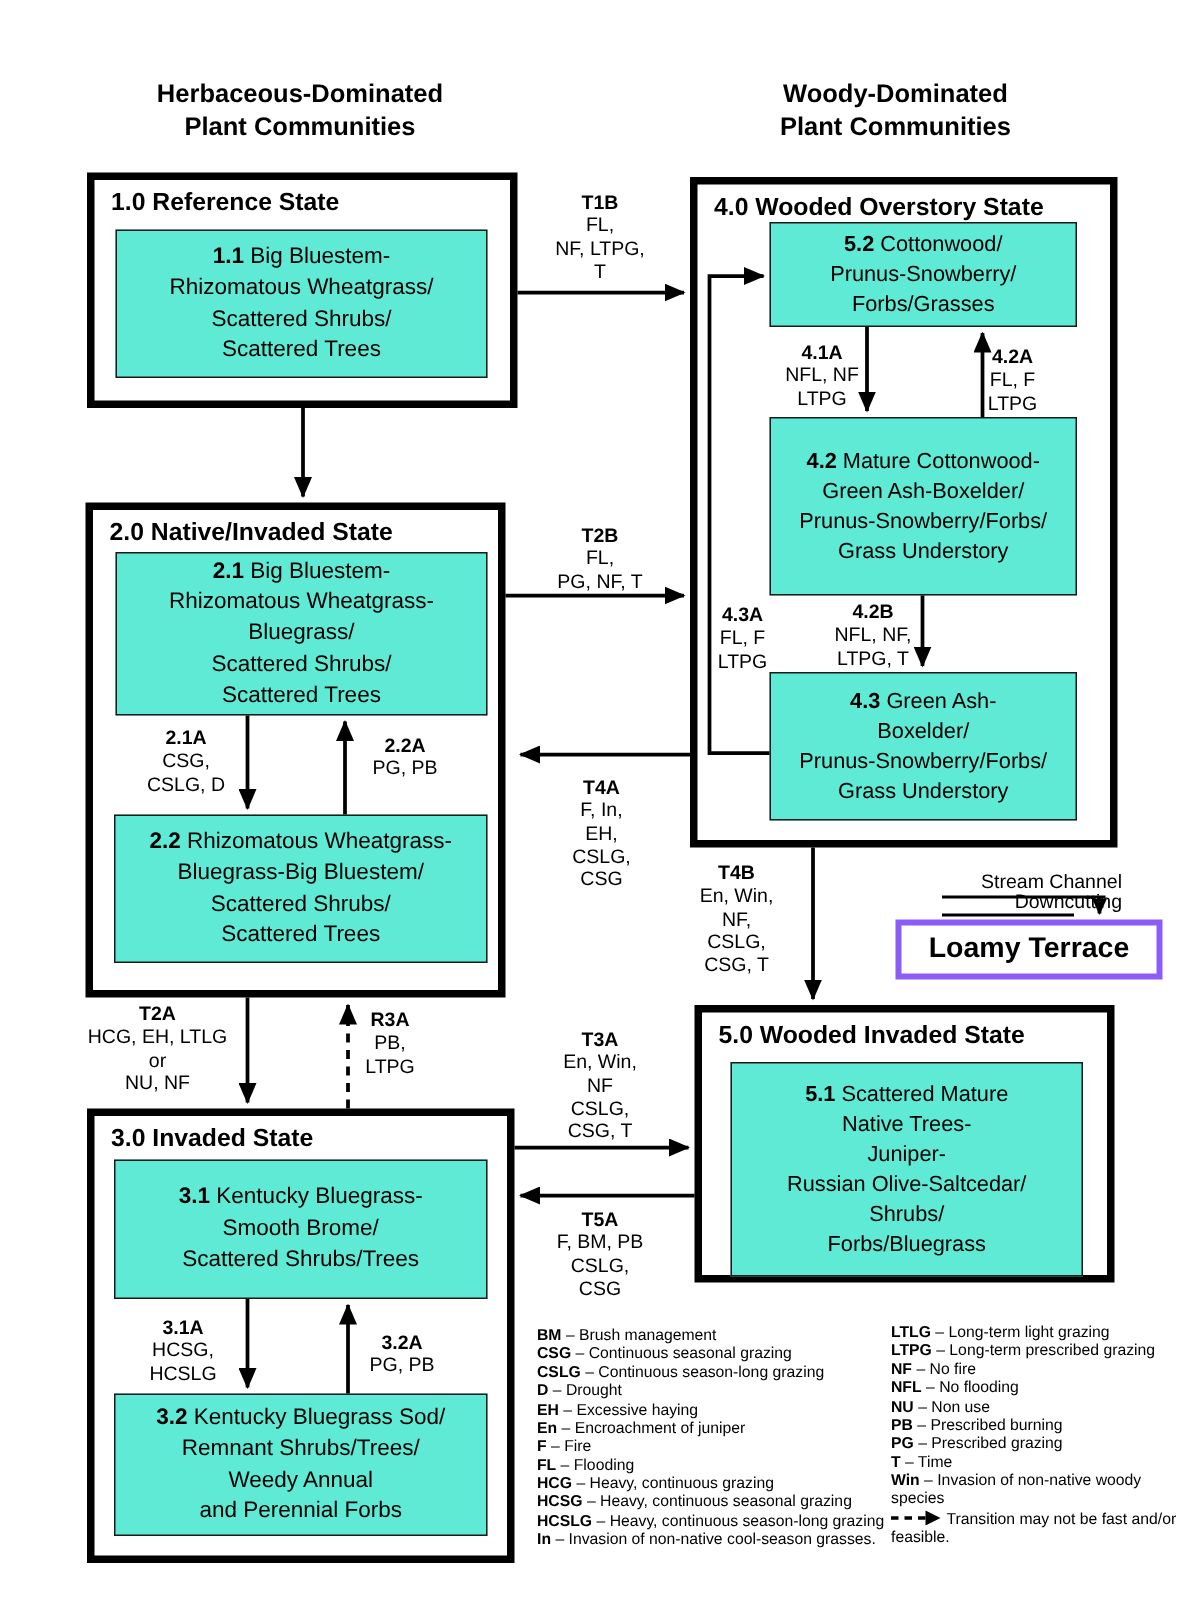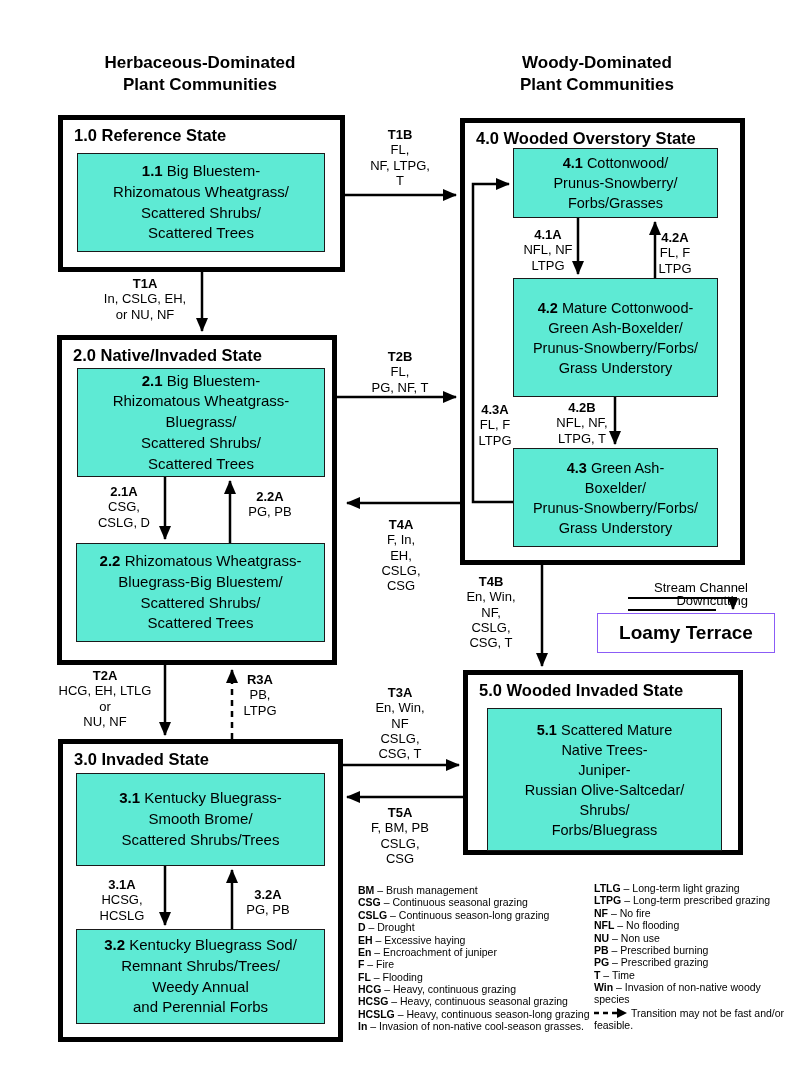--- a/index.html
+++ b/index.html
@@ -17,21 +17,21 @@
   .state-title{position:absolute;left:11px;top:6px;font-size:16.5px;font-weight:bold;}
   .thinbox{position:absolute;border:1.5px solid #1a1a1a;background:#5eead4;box-sizing:border-box;
            display:flex;align-items:center;justify-content:center;text-align:center;}
   .ctext{font-size:15px;line-height:1.38;}
   .ctext-sm{font-size:14.5px;line-height:1.38;}
   .cid{font-weight:bold;}
   
   .tlabel{position:absolute;text-align:center;font-size:13px;line-height:1.18;}
   .tcode{font-weight:bold;}
   
-  .terrace{position:absolute;border:1px solid #8b5cf6;background:#fff;box-sizing:border-box;
+  .terrace{position:absolute;border:4px solid #8b5cf6;background:#fff;box-sizing:border-box;
            display:flex;align-items:center;justify-content:center;}
   .terrace-label{font-size:19px;font-weight:bold;}
   .stream{position:absolute;font-size:13px;line-height:1.0;text-align:right;}
   
   .legend-col{position:absolute;font-size:10.5px;line-height:1.18;}
   .legend-row{white-space:nowrap;}
   .legend-col.wrap .legend-row{white-space:normal;}
   .legend-note{margin-top:1px;}
   .legend-note svg{vertical-align:-1px;margin-right:3px;}
   svg.overlay{position:absolute;left:0;top:0;pointer-events:none;z-index:6;}
@@ -87,21 +87,21 @@
     <div class="ctext"><span class="cid">3.2</span> <span class="pre">Kentucky Bluegrass Sod/
 Remnant Shrubs/Trees/
 Weedy Annual
 and Perennial Forbs</span></div>
   </div>
 
   <div class="state" style="left:460px;top:118px;width:285px;height:447px;">
     <div class="state-title">4.0 Wooded Overstory State</div>
   </div>
   <div class="thinbox" style="left:513px;top:148px;width:205px;height:70px;">
-    <div class="ctext-sm"><span class="cid">4.1</span> <span class="pre">Cottonwood/
+    <div class="ctext-sm"><span class="cid">5.2</span> <span class="pre">Cottonwood/
 Prunus-Snowberry/
 Forbs/Grasses</span></div>
   </div>
   <div class="thinbox" style="left:513px;top:278px;width:205px;height:119px;">
     <div class="ctext-sm"><span class="cid">4.2</span> <span class="pre">Mature Cottonwood-
 Green Ash-Boxelder/
 Prunus-Snowberry/Forbs/
 Grass Understory</span></div>
   </div>
   <div class="thinbox" style="left:513px;top:448px;width:205px;height:99px;">
@@ -127,25 +127,20 @@
 Downcutting</div>
   <div class="terrace" style="left:597px;top:613px;width:178px;height:40px;">
     <span class="terrace-label">Loamy Terrace</span>
   </div>
 
   <div class="tlabel lbl-z" style="left:352px;top:127px;width:96px;">
     <div class="tcode">T1B</div>
       <div class="pre">FL,
 NF, LTPG,
 T</div>
-    </div>
-  <div class="tlabel lbl-z" style="left:85px;top:276px;width:120px;">
-    <div class="tcode">T1A</div>
-      <div class="pre">In, CSLG, EH,
-or NU, NF</div>
     </div>
   <div class="tlabel lbl-z" style="left:352px;top:349px;width:96px;">
     <div class="tcode">T2B</div>
       <div class="pre">FL,
 PG, NF, T</div>
     </div>
   <div class="tlabel lbl-z" style="left:365px;top:517px;width:72px;">
     <div class="tcode">T4A</div>
       <div class="pre">F, In,
 EH,

